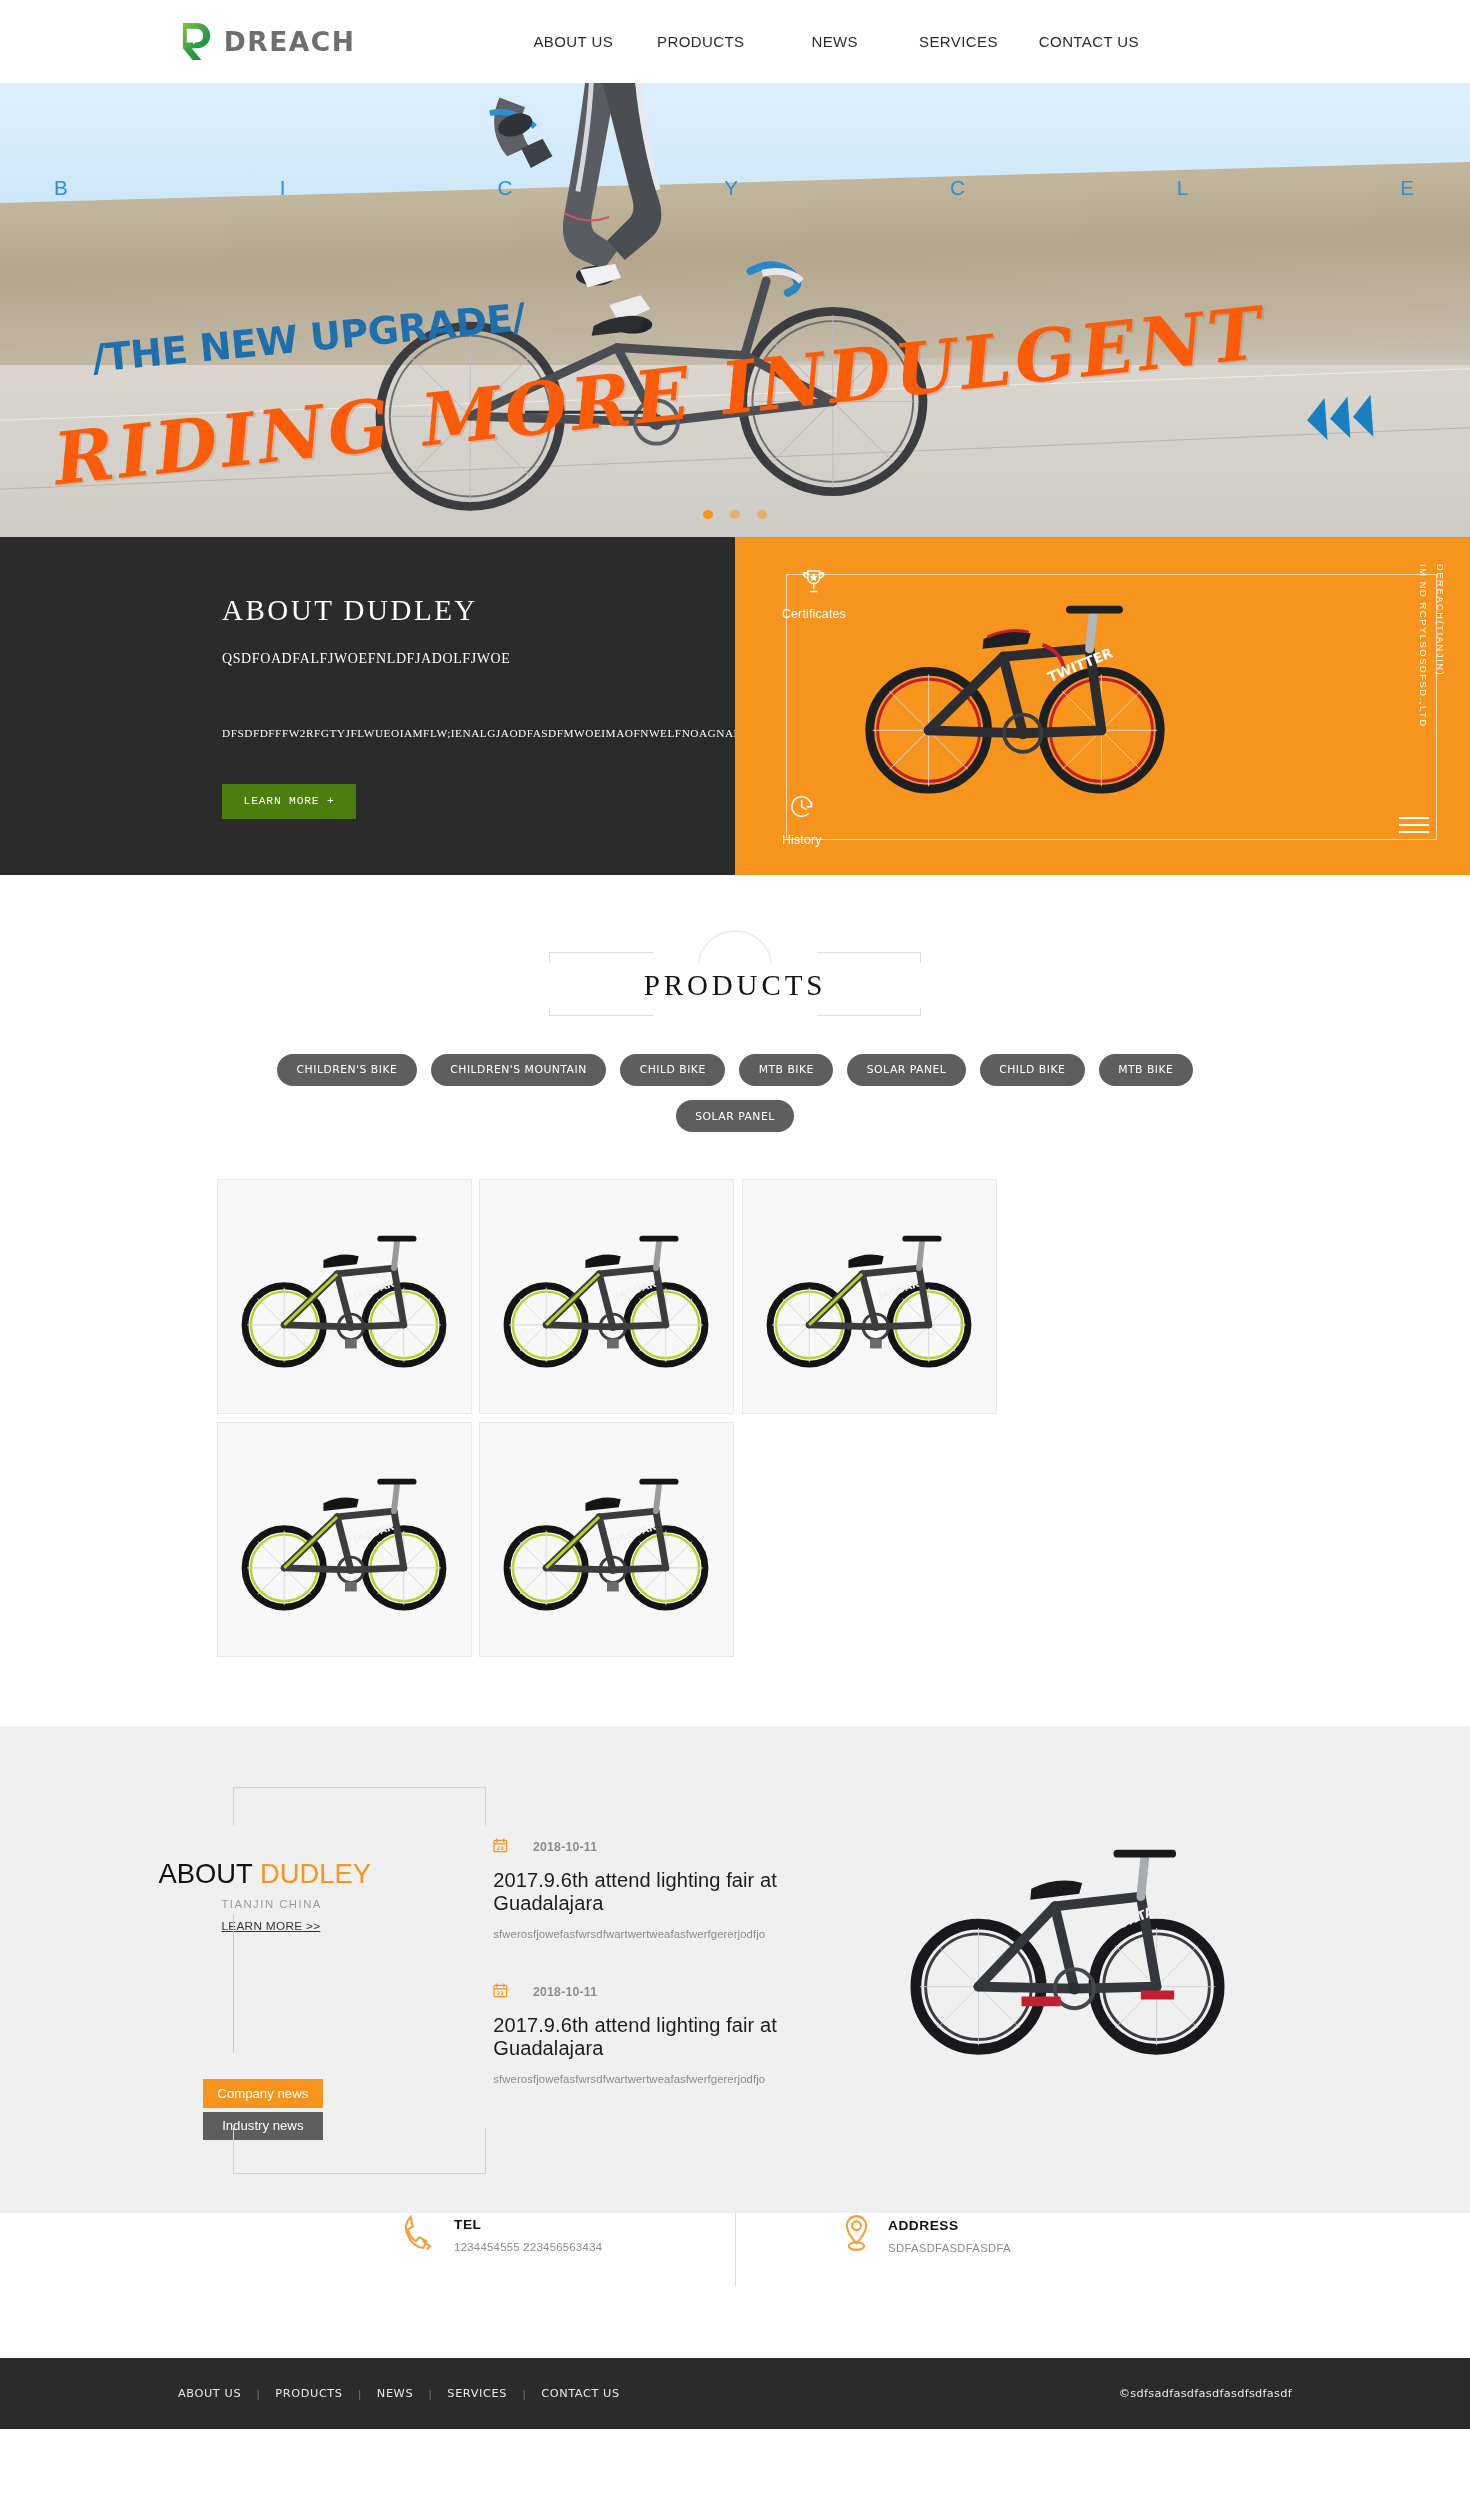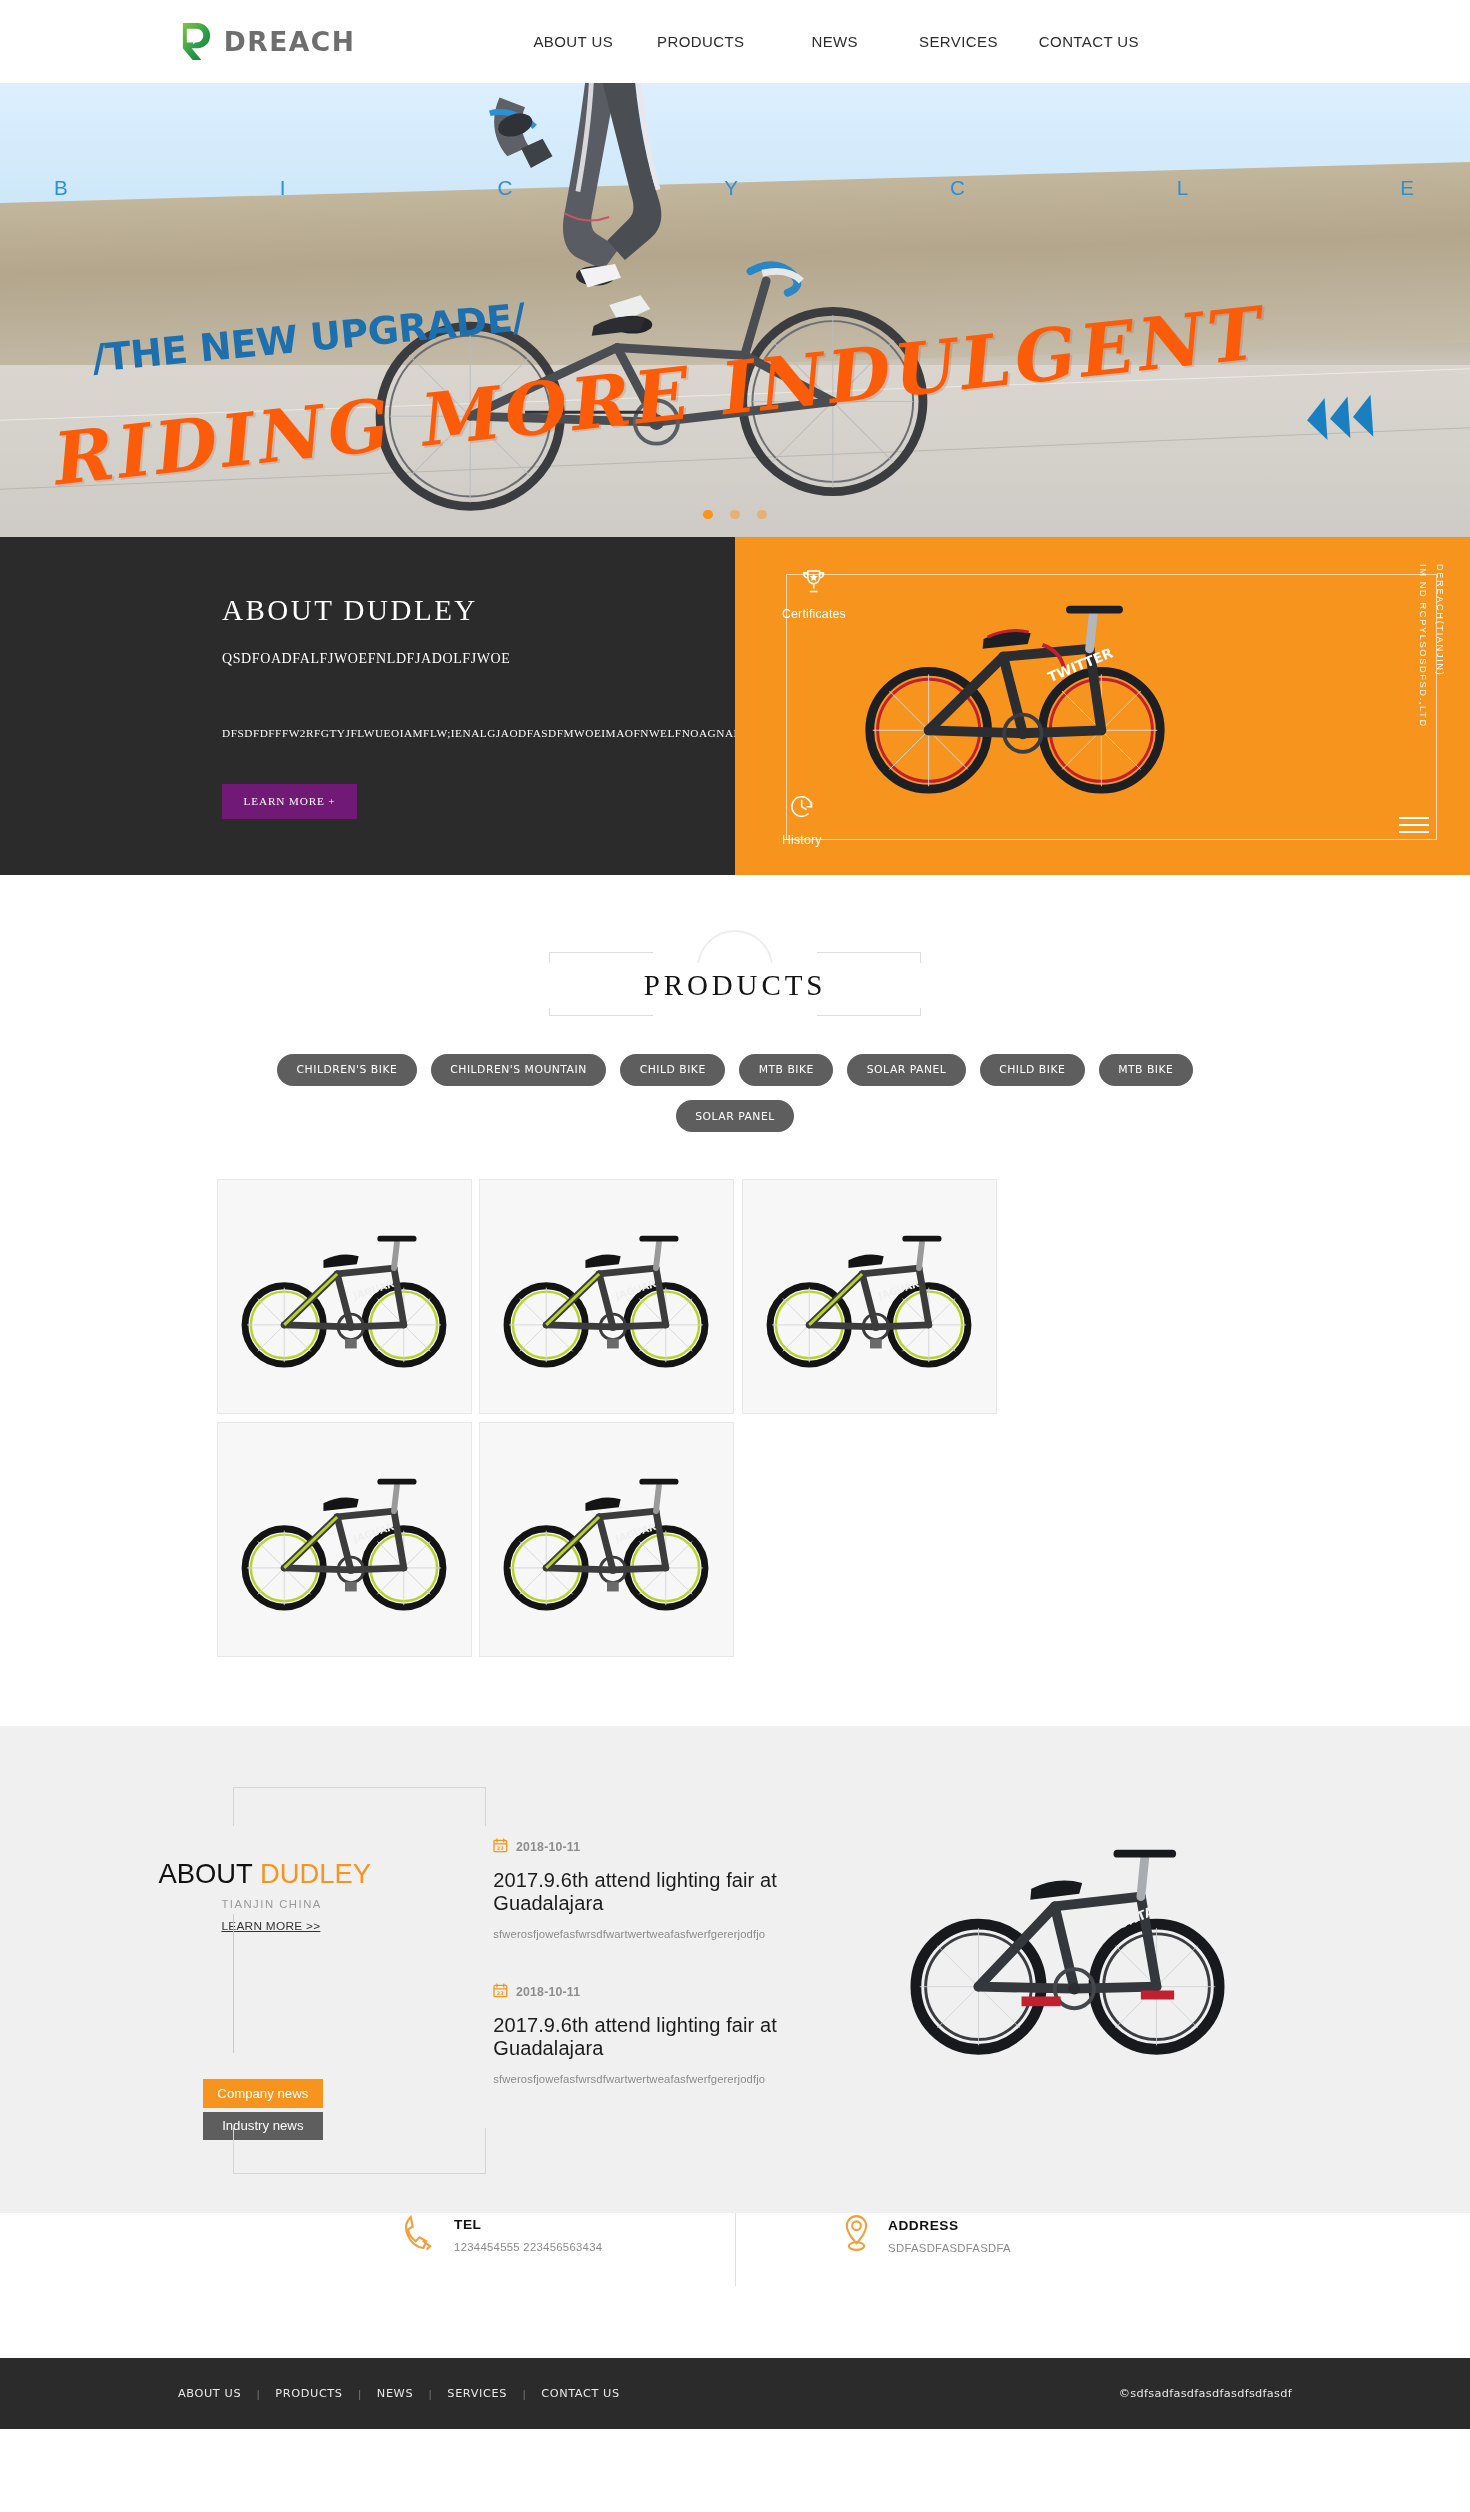--- a/index.html
+++ b/index.html
@@ -118,22 +118,22 @@
   }
   .about-sub {
     font-family:"Liberation Serif", serif; font-size:14px; letter-spacing:0.6px;
     margin-bottom:55px;
   }
   .about-body {
     font-family:"Liberation Serif", serif; font-size:11.3px; letter-spacing:0.5px;
     line-height:2.05; max-width:472px; margin-bottom:39px;
   }
   .learn-btn {
-    display:inline-block; background:#701a75; color:#fff; border:none;
-    font-family:Liberation Serif, serif; font-size:11.3px; letter-spacing:0.8px;
+    display:inline-block; background:#4d7c0f; color:#fff; border:none;
+    font-family:Liberation Mono, monospace; font-size:11.3px; letter-spacing:0.8px;
     padding:11.8px 21.6px; cursor:pointer;
   }
   .about-right {
     flex:1; background:#f7941e; position:relative;
   }
   .about-frame {
     position:absolute; left:51px; top:37px; right:33px; bottom:35px;
     border:1px solid rgba(255,255,255,.65);
   }
   .feat { position:absolute; text-align:center; color:#fff; }
@@ -220,21 +220,21 @@
   .news-tab {
     display:block; width:120px; padding:6.9px 0; text-align:center;
     font-size:13.2px; color:#fff; border:none; cursor:pointer; margin-bottom:3.9px;
     font-family:"Liberation Sans", sans-serif;
   }
   .news-tab.active { background:#f7941e; }
   .news-tab.idle { background:#5e5e5e; }
 
   .news-mid { width:387px; padding-top:51px; margin-left:7.8px; }
   .news-item { margin-bottom:43px; cursor:pointer; }
-  .news-date { display:flex; align-items:center; gap:8px; margin-bottom:12.7px; }
+  .news-date { display:flex; align-items:center; gap:25px; margin-bottom:12.7px; }
   .news-date span { font-size:12.3px; font-weight:bold; color:#8d8d8d; letter-spacing:0.2px; }
   .news-headline { font-size:20px; color:#1c1c1c; margin-bottom:13.7px; letter-spacing:0.1px; }
   .news-desc { font-size:11.3px; color:#8b8b8b; letter-spacing:0.1px; }
   .news-img { flex:1; display:flex; align-items:flex-start; justify-content:center; padding-top:51px; }
 
   
   .contact {
     background:#fff; height:145px; display:flex; align-items:flex-start;
     justify-content:center; gap:0;
   }

